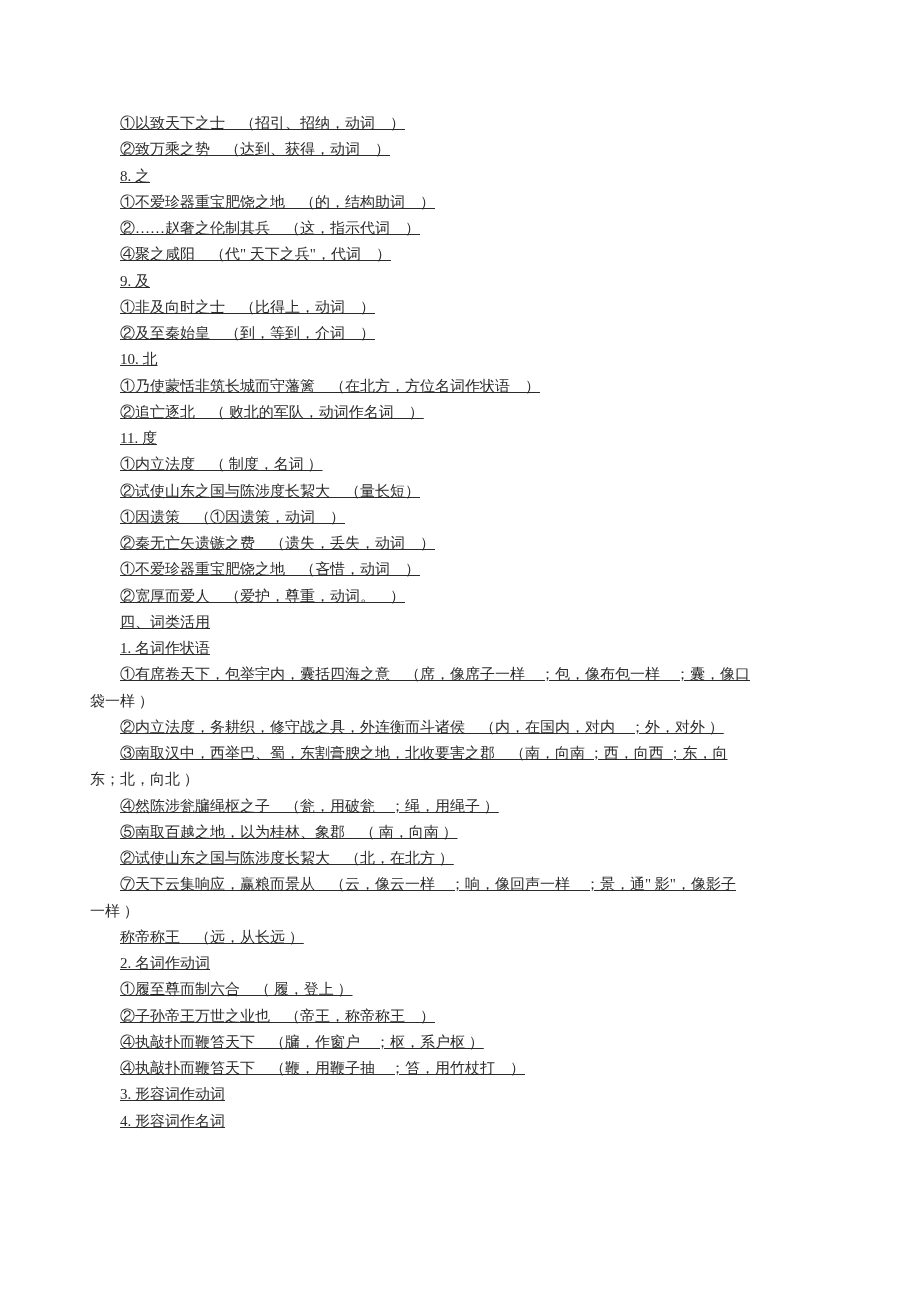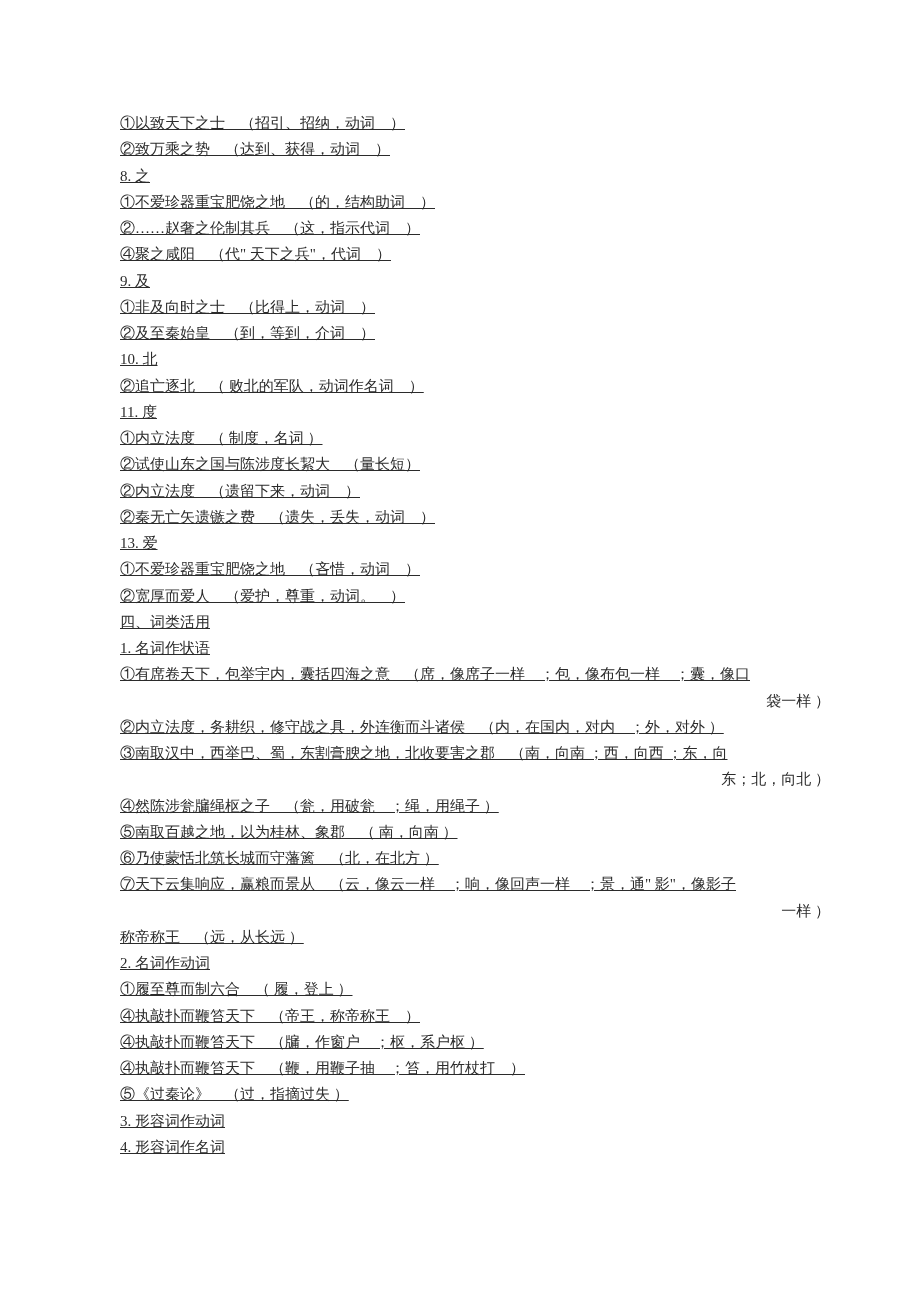--- a/index.html
+++ b/index.html
@@ -16,62 +16,60 @@
     min-height: 1303px;
     box-sizing: border-box;
     padding: 110px 90px 60px 90px;
   }
   .line {
     text-indent: 2em;
     text-decoration: underline;
   }
   .line-noindent {
     text-indent: 0;
-    text-align: right;
   }
 </style>
 </head>
 <body>
 
 <div class="page">
   <div id="content">
       <div class="line">①以致天下之士　（招引、招纳，动词　）</div>
       <div class="line">②致万乘之势　（达到、获得，动词　）</div>
       <div class="line">8. 之</div>
       <div class="line">①不爱珍器重宝肥饶之地　（的，结构助词　）</div>
       <div class="line">②……赵奢之伦制其兵　（这，指示代词　）</div>
       <div class="line">④聚之咸阳　（代" 天下之兵"，代词　）</div>
       <div class="line">9. 及</div>
       <div class="line">①非及向时之士　（比得上，动词　）</div>
       <div class="line">②及至秦始皇　（到，等到，介词　）</div>
       <div class="line">10. 北</div>
+      <div class="line">①乃使蒙恬非筑长城而守藩篱　（在北方，方位名词作状语　）</div>
       <div class="line">②追亡逐北　（ 败北的军队，动词作名词　）</div>
       <div class="line">11. 度</div>
       <div class="line">①内立法度　（ 制度，名词 ）</div>
       <div class="line">②试使山东之国与陈涉度长絜大　（量长短）</div>
-      <div class="line">②内立法度　（遗留下来，动词　）</div>
+      <div class="line">①因遗策　（①因遗策，动词　）</div>
       <div class="line">②秦无亡矢遗镞之费　（遗失，丢失，动词　）</div>
-      <div class="line">13. 爱</div>
       <div class="line">①不爱珍器重宝肥饶之地　（吝惜，动词　）</div>
       <div class="line">②宽厚而爱人　（爱护，尊重，动词。　）</div>
       <div class="line">四、词类活用</div>
       <div class="line">1. 名词作状语</div>
       <div class="line">①有席卷天下，包举宇内，囊括四海之意　（席，像席子一样　；包，像布包一样　；囊，像口</div>
       <div class="line-noindent">袋一样 ）</div>
       <div class="line">②内立法度，务耕织，修守战之具，外连衡而斗诸侯　（内，在国内，对内　；外，对外 ）</div>
       <div class="line">③南取汉中，西举巴、蜀，东割膏腴之地，北收要害之郡　（南，向南 ；西，向西 ；东，向</div>
       <div class="line-noindent">东；北，向北 ）</div>
       <div class="line">④然陈涉瓮牖绳枢之子　（瓮，用破瓮　；绳，用绳子 ）</div>
       <div class="line">⑤南取百越之地，以为桂林、象郡　（ 南，向南 ）</div>
-      <div class="line">⑥乃使蒙恬北筑长城而守藩篱　（北，在北方 ）</div>
+      <div class="line">②试使山东之国与陈涉度长絜大　（北，在北方 ）</div>
       <div class="line">⑦天下云集响应，赢粮而景从　（云，像云一样　；响，像回声一样　；景，通" 影"，像影子</div>
       <div class="line-noindent">一样 ）</div>
       <div class="line">称帝称王　（远，从长远 ）</div>
       <div class="line">2. 名词作动词</div>
       <div class="line">①履至尊而制六合　（ 履，登上 ）</div>
-      <div class="line">④执敲扑而鞭笞天下　（帝王，称帝称王　）</div>
+      <div class="line">②子孙帝王万世之业也　（帝王，称帝称王　）</div>
       <div class="line">④执敲扑而鞭笞天下　（牖，作窗户　；枢，系户枢 ）</div>
       <div class="line">④执敲扑而鞭笞天下　（鞭，用鞭子抽　；笞，用竹杖打　）</div>
-      <div class="line">⑤《过秦论》　（过，指摘过失  ）</div>
       <div class="line">3. 形容词作动词</div>
       <div class="line">4. 形容词作名词</div>
     </div>
 </div>
 
 </body></html>

